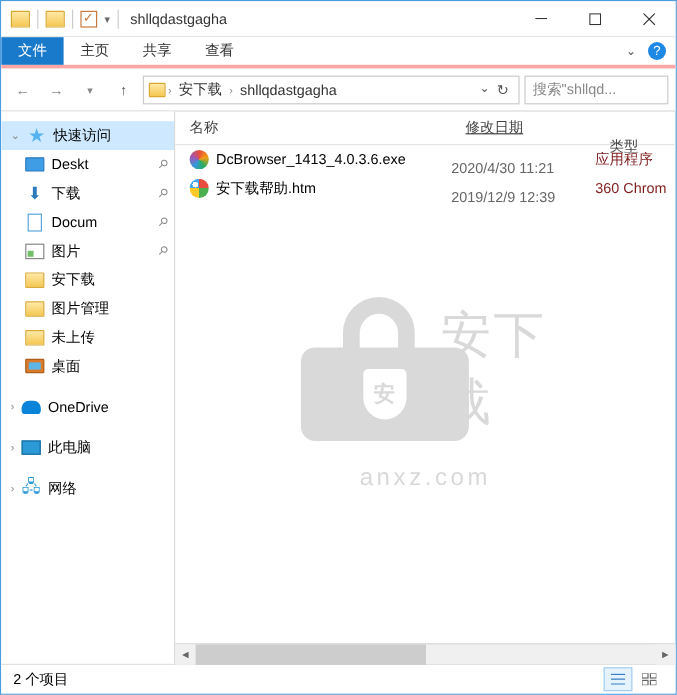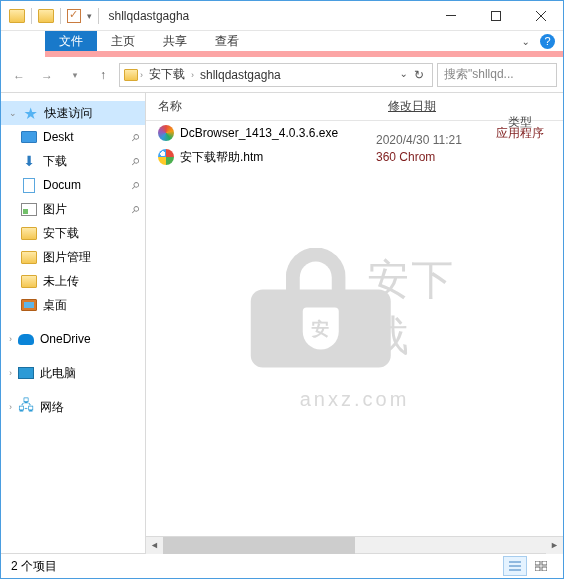--- a/index.html
+++ b/index.html
@@ -11,21 +11,21 @@
 .folder-ico { width: 16px; height: 14px; background: linear-gradient(#ffe9a6, #f4c752); border: 1px solid #d9a933; border-radius: 1px; position: relative; }
 .qat-sep { width: 1px; height: 16px; background: #ccc; }
 .check-ico { width: 14px; height: 14px; border: 1px solid #c97b3f; position: relative; }
 .check-ico::after { content: "✓"; color: #c97b3f; font-size: 11px; position: absolute; top: -2px; left: 1px; }
 .titlebar-title { padding-left: 10px; color: #333; }
 .titlebar .spacer { flex: 1; }
 .win-controls { display: flex; }
 .win-btn { width: 45px; height: 29px; display: flex; align-items: center; justify-content: center; color: #333; cursor: pointer; }
 
 
-.ribbon { height: 26px; display: flex; align-items: stretch; background: #fff; border-bottom: 6px solid #fca5a5; position: relative; margin-left: 44px; }
+.ribbon { height: 26px; display: flex; align-items: stretch; background: #fff; border-bottom: 3px solid #fca5a5; position: relative; }
 .ribbon-tab { padding: 0 14px; display: flex; align-items: center; color: #333; cursor: pointer; }
 .ribbon-tab.file { background: #1979ca; color: #fff; }
 .ribbon-caret { margin-left: auto; display: flex; align-items: center; gap: 10px; padding-right: 8px; color: #555; }
 .help-ico { width: 15px; height: 15px; border-radius: 50%; background: #1e88e5; color: #fff; font-size: 11px; display: flex; align-items: center; justify-content: center; }
 
 
 .navbar { height: 36px; display: flex; align-items: center; gap: 4px; padding: 0 6px; background: #fff; border-bottom: 1px solid #dadada; }
 .nav-arrow { width: 24px; height: 24px; display: flex; align-items: center; justify-content: center; color: #888; border-radius: 2px; }
 .nav-arrow.up { color: #555; }
 .breadcrumb { flex: 1; height: 24px; border: 1px solid #ccc; display: flex; align-items: center; padding: 0 4px; gap: 2px; }
@@ -254,20 +254,21 @@
           <span>DcBrowser_1413_4.0.3.6.exe</span>
         </div>
         <div class="fdate">2020/4/30 11:21</div>
         <div class="ftype">应用程序</div>
       </div>
       <div class="file-row">
         <div class="fname">
           <span class="htm-ico"></span>
           <span>安下载帮助.htm</span>
         </div>
+        <div class="fdate">2019/12/9 12:39</div>
         <div class="ftype">360 Chrom</div>
       </div>
 
       <div class="watermark">
         <div class="wm-row">
           <div class="wm-lock">
             <div class="wm-shackle"></div>
             <div class="wm-body">
                 <div class="wm-shield">安</div>
               </div>

